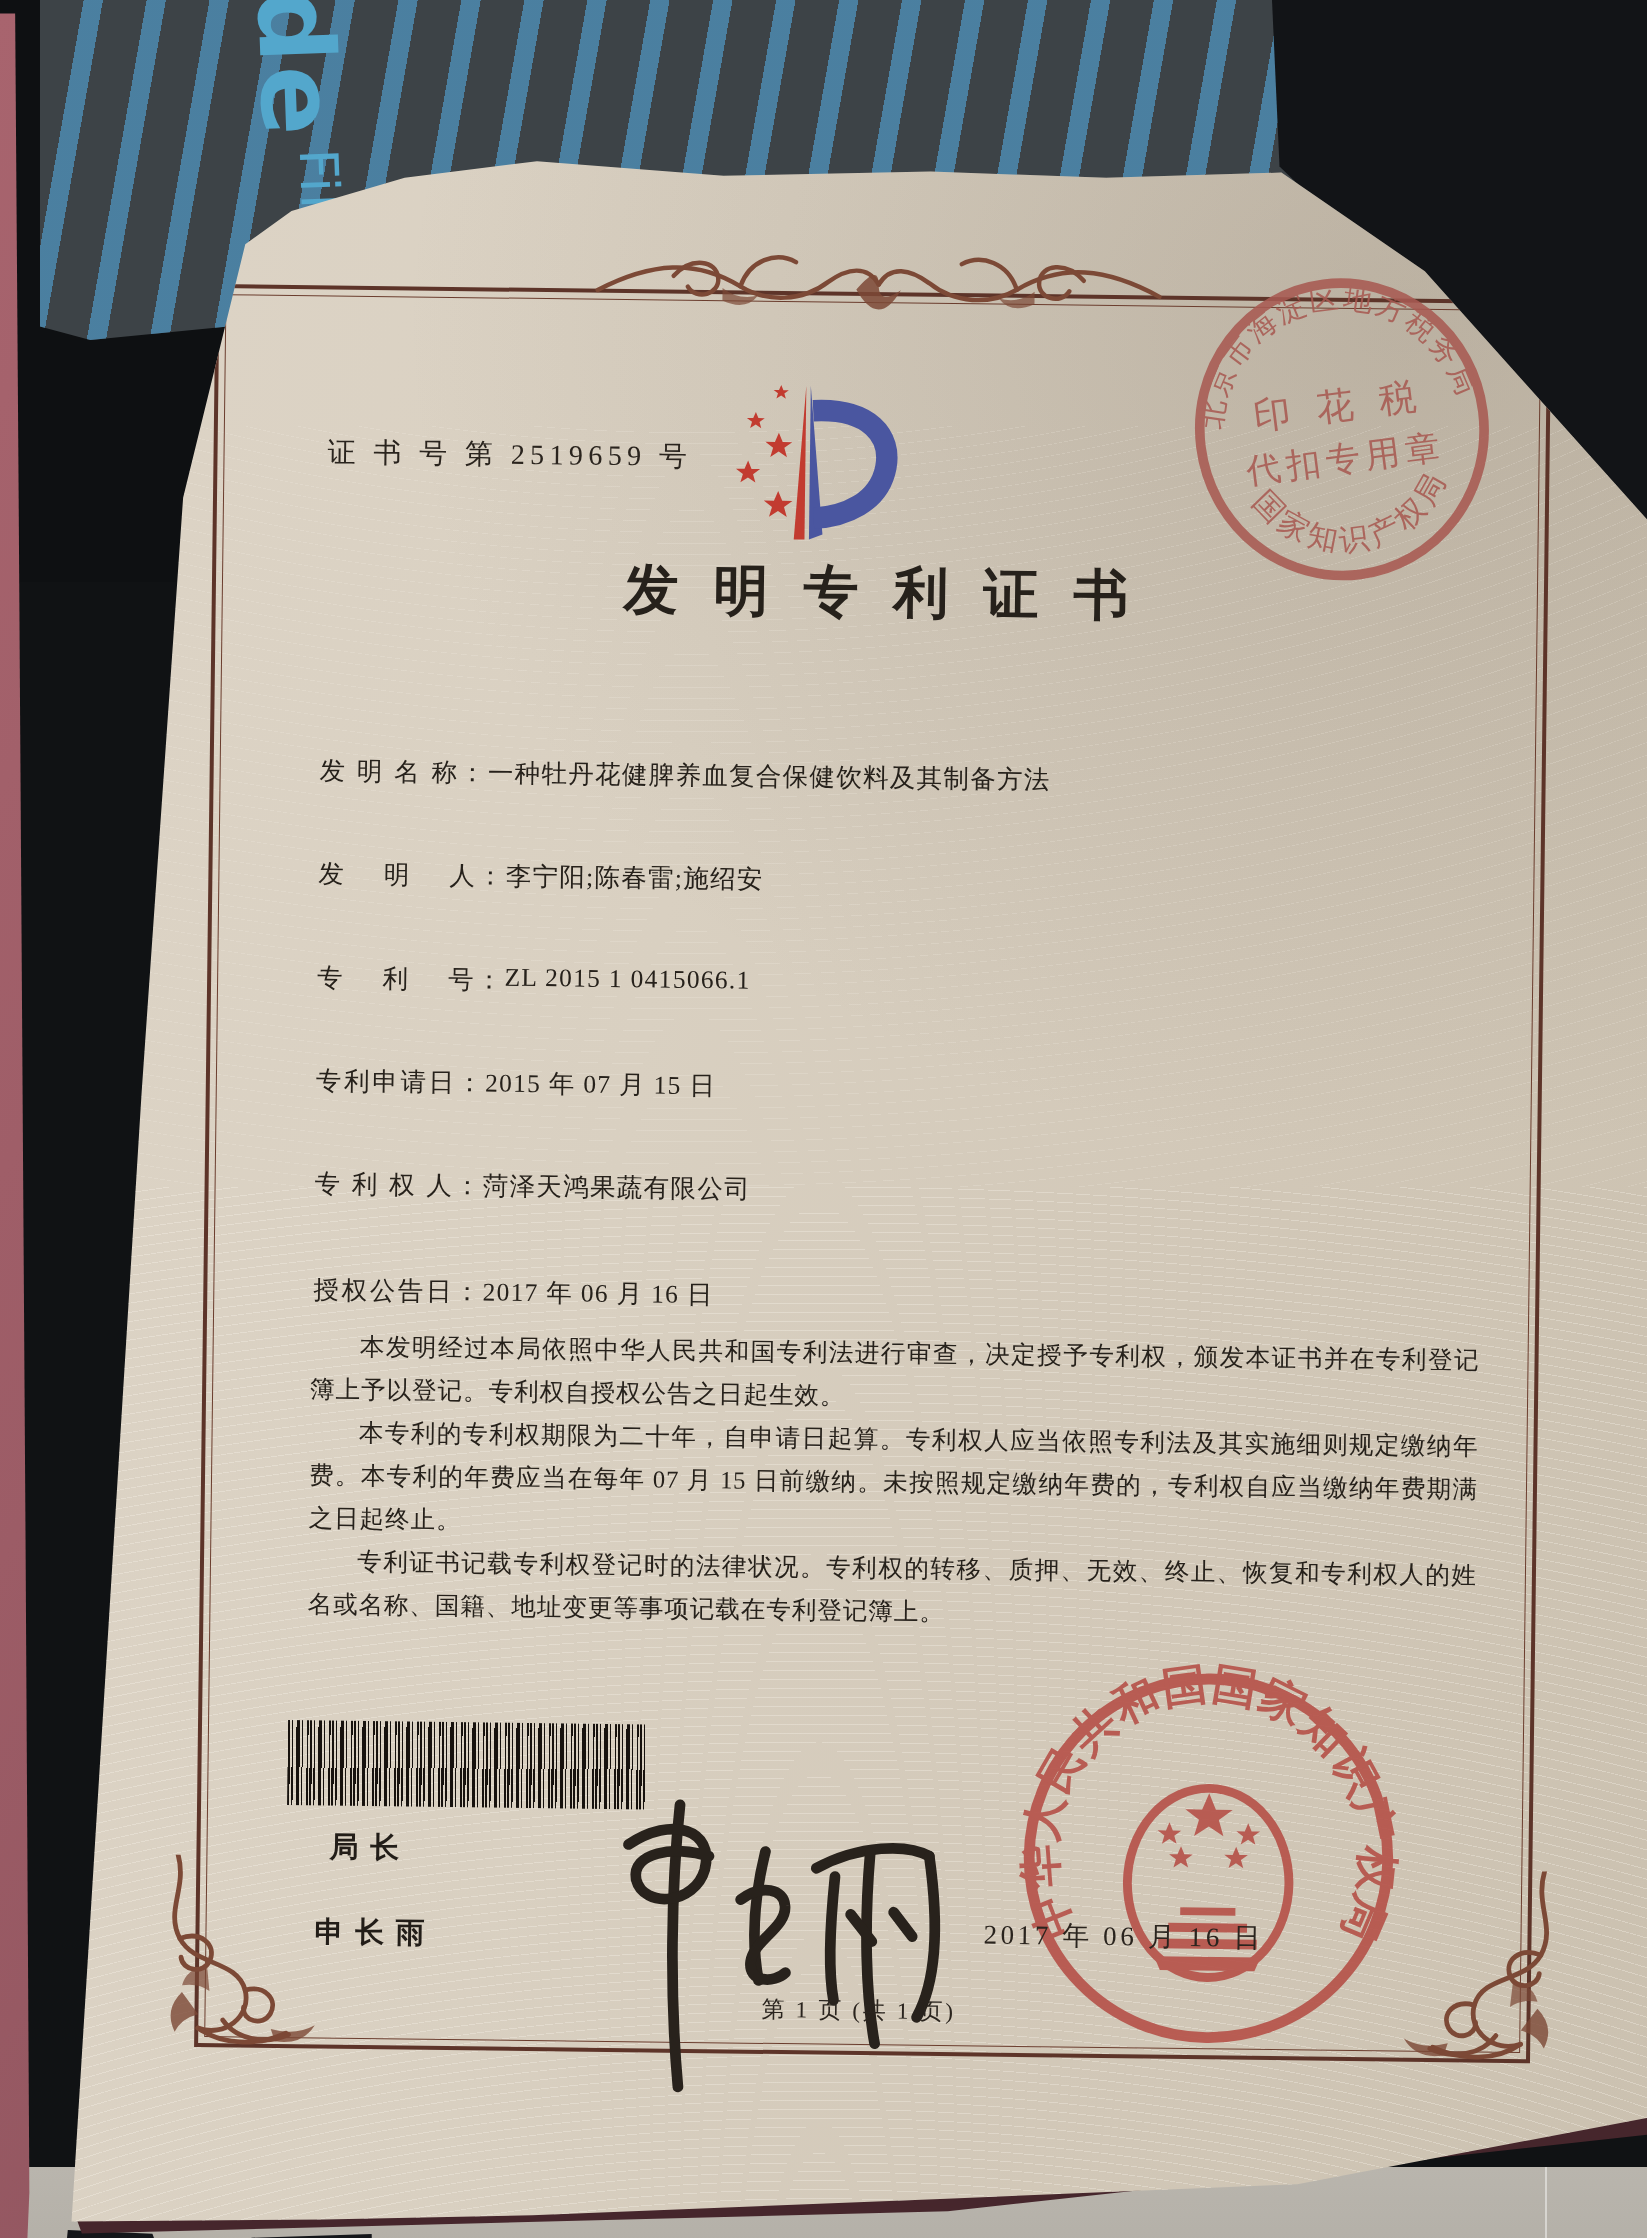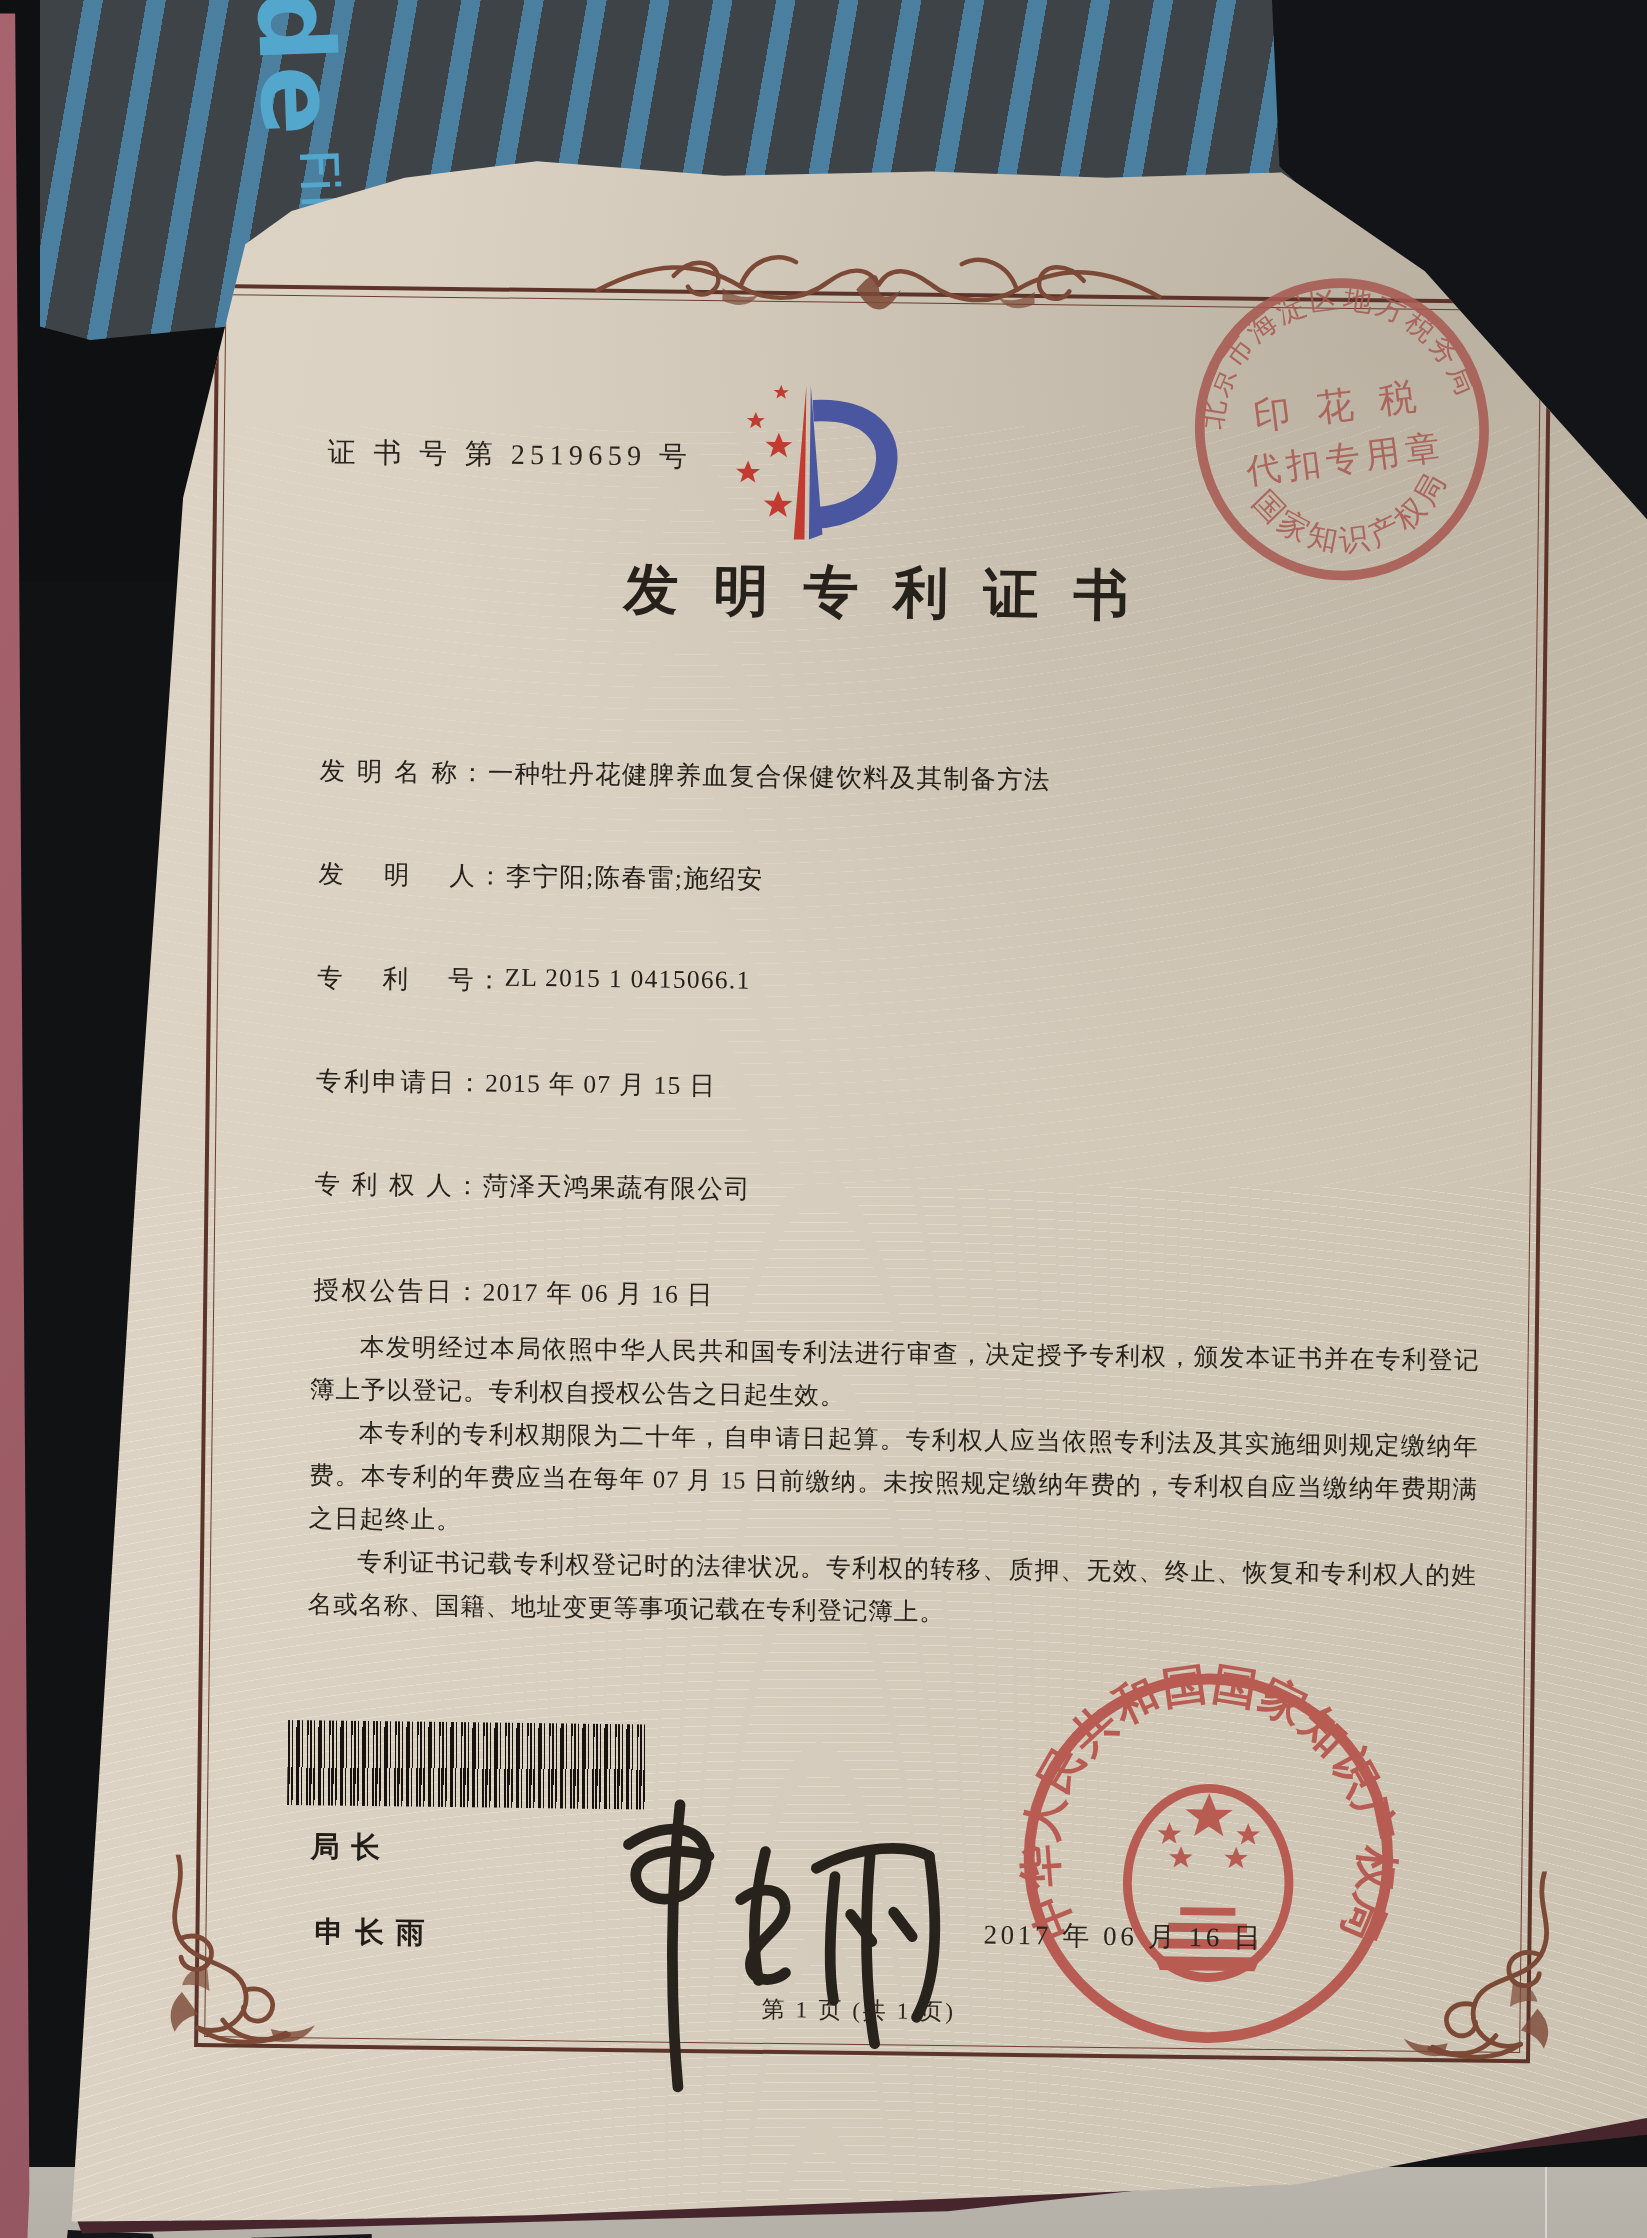--- a/index.html
+++ b/index.html
@@ -85,21 +85,21 @@
   #body-text p{margin:0;text-indent:2em;letter-spacing:0.9px;}
 
   #barcode{left:251px;top:1565px;width:358px;height:85px;
      background:repeating-linear-gradient(90deg,
        #17120e 0 2.2px,rgba(0,0,0,0) 2.2px 4px,
        #17120e 4px 5.4px,rgba(0,0,0,0) 5.4px 8.5px,
        #17120e 8.5px 12px,rgba(0,0,0,0) 12px 14px,
        #17120e 14px 15px,rgba(0,0,0,0) 15px 19px,
        #17120e 19px 20.6px,rgba(0,0,0,0) 20.6px 22px);}
 
-  #director-title{left:275px;top:1672px;font-size:29px;letter-spacing:11.6px;color:#221d18;font-weight:bold;}
+  #director-title{left:294px;top:1672px;font-size:29px;letter-spacing:11.6px;color:#221d18;font-weight:bold;}
   #director-name{left:280px;top:1757px;font-size:29px;letter-spacing:11.6px;color:#221d18;font-weight:bold;}
   #signature{left:515px;top:1594px;width:403px;height:376px;}
 
   #seal{left:976px;top:1495px;width:394px;height:394px;opacity:.92;mix-blend-mode:multiply;}
   #seal-date{left:949px;top:1753px;font-size:27px;letter-spacing:3.6px;color:#2a241e;white-space:pre;}
 
   #footer-page{left:161px;top:1833px;width:1328px;text-align:center;font-size:23px;
      letter-spacing:2.7px;color:#2a241e;}
 </style>
 </head>

